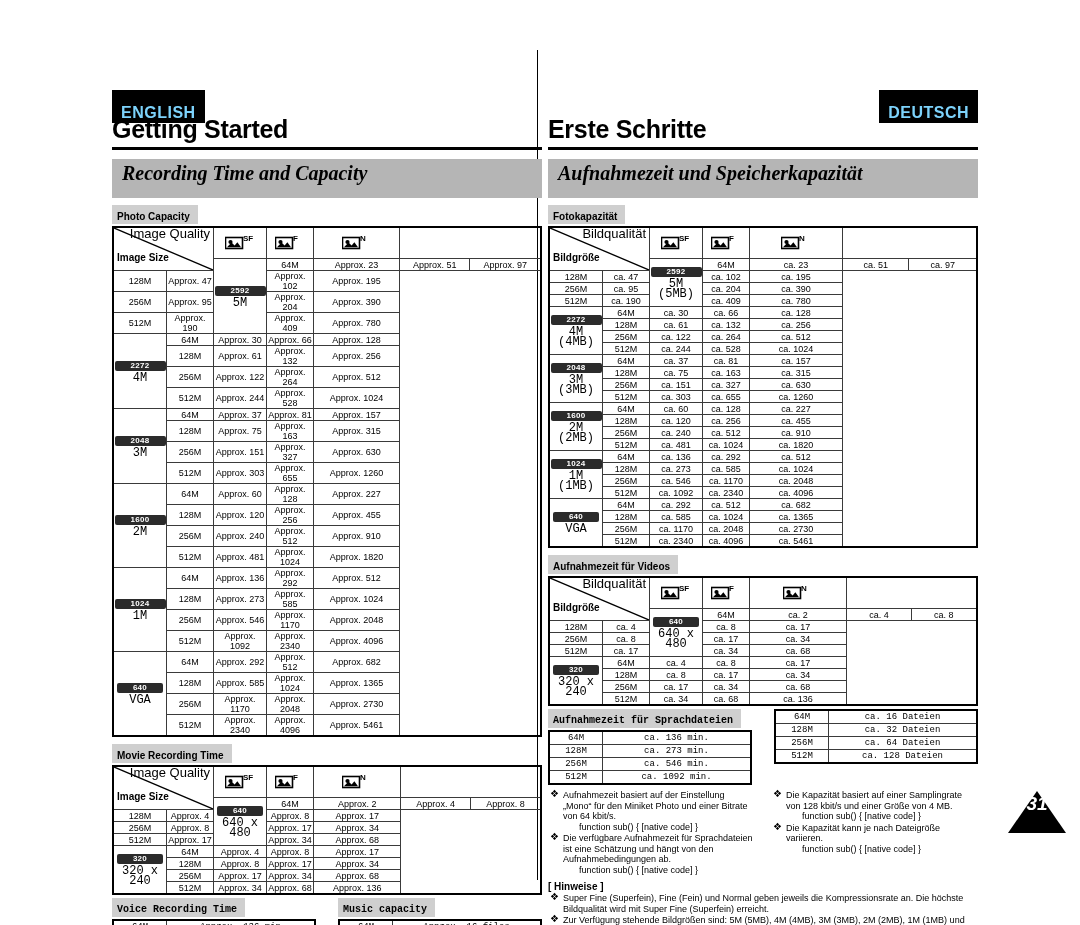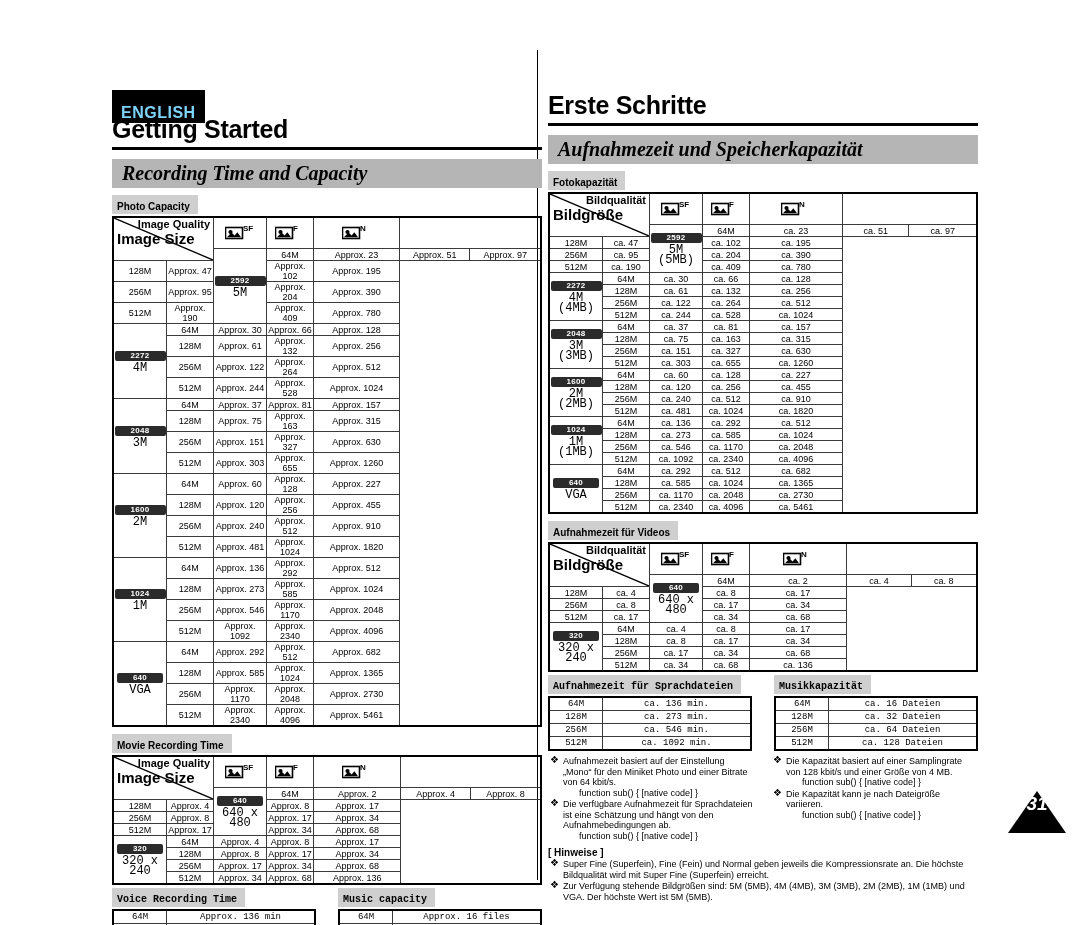--- a/index.html
+++ b/index.html
@@ -67,21 +67,21 @@
   }
 
   
   .banner {
     background: #b5b5b5;
     font-family: "Liberation Serif", serif;
     font-style: italic;
     font-weight: bold;
     font-size: 20px;
     line-height: 26px;
-    padding: 1px 0 2px 10px;
+    padding: 1px 0 12px 10px;
     margin-bottom: 7px;
   }
 
   
   .caption {
     display: inline-block;
     background: #cfcfcf;
     font-size: 10px;
     font-weight: bold;
     line-height: 12px;
@@ -110,27 +110,27 @@
     overflow: hidden;
   }
   .hdrcell .diag {
     position: absolute;
     left: 0; top: 0;
     width: 100%; height: 100%;
   }
   .hdrcell .q {
     position: absolute;
     right: 3px; top: 1px;
-    font-size: 11px;
-    font-weight: bold;
+    font-size: 13px;
+    font-weight: normal;
   }
   .hdrcell .s {
     position: absolute;
-    left: 3px; bottom: 16px;
-    font-size: 15px;
+    left: 3px; bottom: 7px;
+    font-size: 10px;
     font-weight: bold;
   }
   .qualcell { height: 30px !important; }
   .sizecell {
     width: 52px;
     vertical-align: middle;
     padding: 2px 0;
   }
   .memcell { width: 46px; }
   .badge {
@@ -551,20 +551,23 @@
                 </tr>
               </tbody>
             </table>
           </div>
       </div>
     </div>
 
   </div>
 
   <div class="col col-de">
+    <div class="langbar right">
+      <span class="langtag">DEUTSCH</span>
+    </div>
     <div class="chapter">Erste Schritte</div>
     <div class="rule"></div>
     <div class="banner">Aufnahmezeit und Speicherkapazität</div>
 
     <div><span class="caption">Fotokapazität</span></div>
     <div id="de-photo">
         <table class="grid outer">
           <tbody>
             <tr>
               <td class="hdrcell" rowspan="2" colspan="2">
@@ -852,21 +855,20 @@
                 </tr>
                 <tr>
                   <td class="k">512M</td>
                   <td>ca. 1092 min.</td>
                 </tr>
               </tbody>
             </table>
           </div>
       </div>
       <div>
-        <div><span class="caption">Musikkapazität</span></div>
         <div id="de-music">
             <table class="small">
               <tbody>
                 <tr>
                   <td class="k">64M</td>
                   <td>ca. 16 Dateien</td>
                 </tr>
                 <tr>
                   <td class="k">128M</td>
                   <td>ca. 32 Dateien</td>

